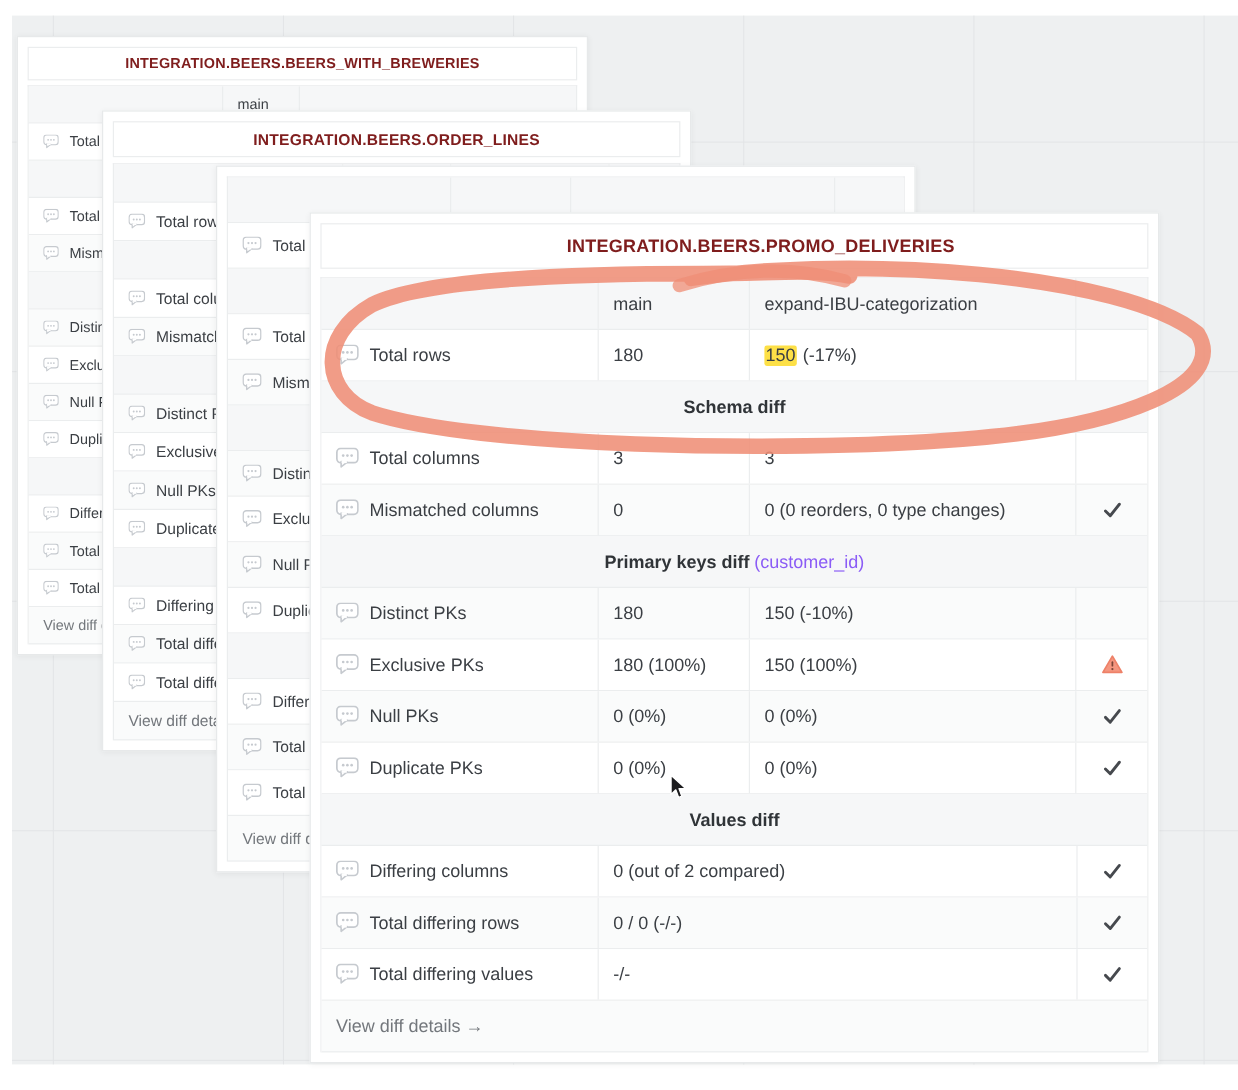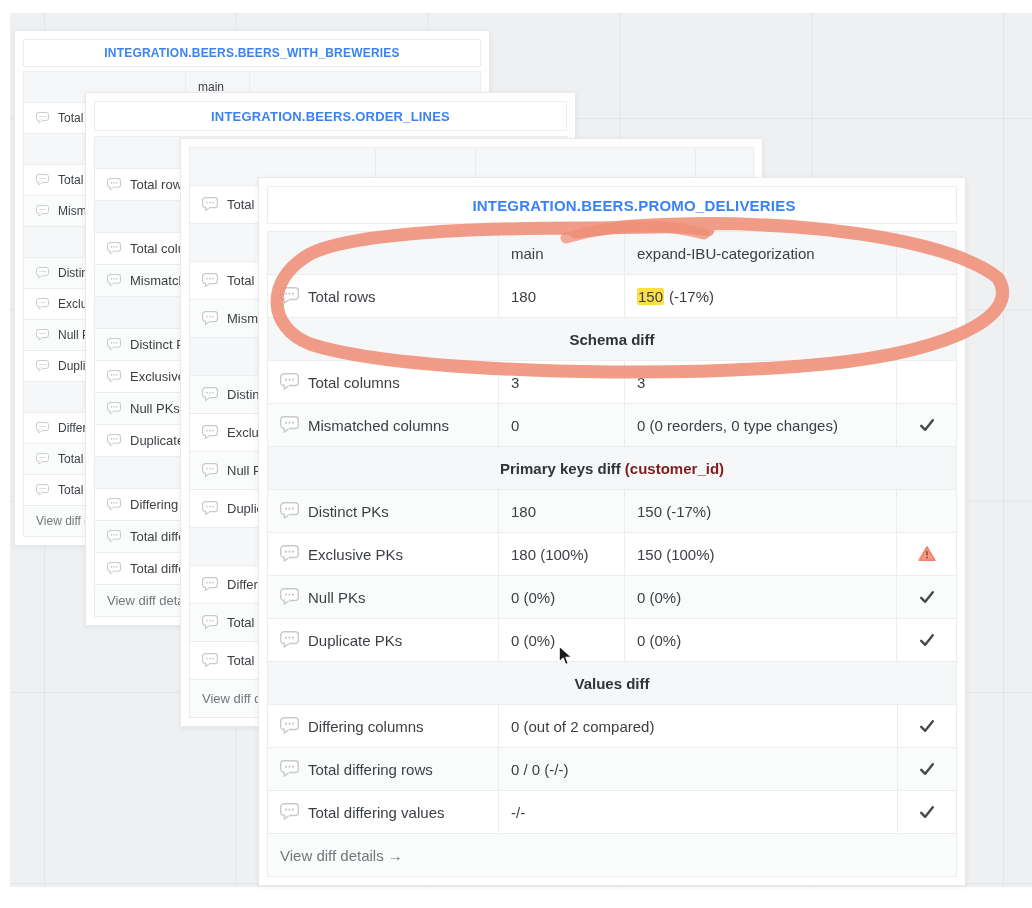--- a/index.html
+++ b/index.html
@@ -8,36 +8,36 @@
   #canvas{position:absolute;left:10px;top:13px;width:1022px;height:874px;
     background-color:#eef0f1;
     background-image:
       linear-gradient(to right,#e2e4e6 1px,transparent 1px),
       linear-gradient(to bottom,#e2e4e6 1px,transparent 1px);
     background-size:191.8px 191.3px;
     background-position:34px 105px;}
   .card{position:absolute;background:#fff;border:1px solid #e7e9ea;
         box-shadow:0 1px 5px rgba(60,64,67,.08);padding:8px;box-sizing:border-box;}
   .tbox{border:1px solid #ebedee;display:flex;align-items:center;justify-content:center;
-        font-weight:700;color:#3b82f6;letter-spacing:.2px;white-space:nowrap;overflow:hidden;}
+        font-weight:700;color:#7f1d1d;letter-spacing:.2px;white-space:nowrap;overflow:hidden;}
   .tbl{border:1px solid #ebedee;border-bottom:none;}
   .row{display:flex;align-items:stretch;border-bottom:1px solid #ebedee;height:var(--rh);background:#fff;}
   .row.ghdr{background:#f6f7f8;}
   .row.g2{background:#fafbfb;}
   .cell{display:flex;align-items:center;box-sizing:border-box;padding:0 12px;
         overflow:hidden;white-space:nowrap;}
   .cell + .cell{border-left:1px solid #ebedee;}
   .cl{width:var(--wl);flex:none;}
   .cb{width:var(--wb);flex:none;}
   .cc{width:var(--wc);flex:none;}
   .cm{width:calc(var(--wb) + var(--wc) + 1px);flex:none;}
   .ci{flex:1;justify-content:center;}
   .full{flex:1;justify-content:center;}
   .section .full{font-weight:700;color:#303438;}
-  .section .note{font-weight:700;margin-left:4px;color:#7f1d1d;}
+  .section .note{font-weight:400;margin-left:4px;color:#8b5cf6;}
   .viewrow .full{justify-content:flex-start;color:#73777c;}
   .bubble{flex:none;display:inline-flex;margin-right:9px;}
   .bubble svg{width:var(--bw);height:auto;display:block;}
   .status{display:inline-flex;}
   .status svg{width:var(--sw);height:auto;display:block;}
   .hl{background:#fde047;border-radius:2px;padding:0 1px;}
   .rest{margin-left:5px;}
   .lbl{overflow:hidden;}
   #c1{left:14px;top:30px;width:476px;--rh:30px;--wl:161px;--wb:64px;--wc:178px;--bw:13px;--sw:13px;font-size:12px;}
   #c1 .tbox{height:26px;margin-bottom:4px;font-size:12px;}
@@ -602,21 +602,21 @@
       <div class="row g2">
         <div class="cell cl">
             <span class="bubble">
               <svg viewBox="0 0 20 18">
                 <use href="#i-bubble"></use>
               </svg>
             </span>
             <span class="lbl">Distinct PKs</span>
           </div>
         <div class="cell cb">180</div>
-        <div class="cell cc">150 (-17%)</div>
+        <div class="cell cc">150 (-10%)</div>
         <div class="cell ci"></div>
       </div>
       <div class="row">
         <div class="cell cl">
             <span class="bubble">
               <svg viewBox="0 0 20 18">
                 <use href="#i-bubble"></use>
               </svg>
             </span>
             <span class="lbl">Exclusive PKs</span>

